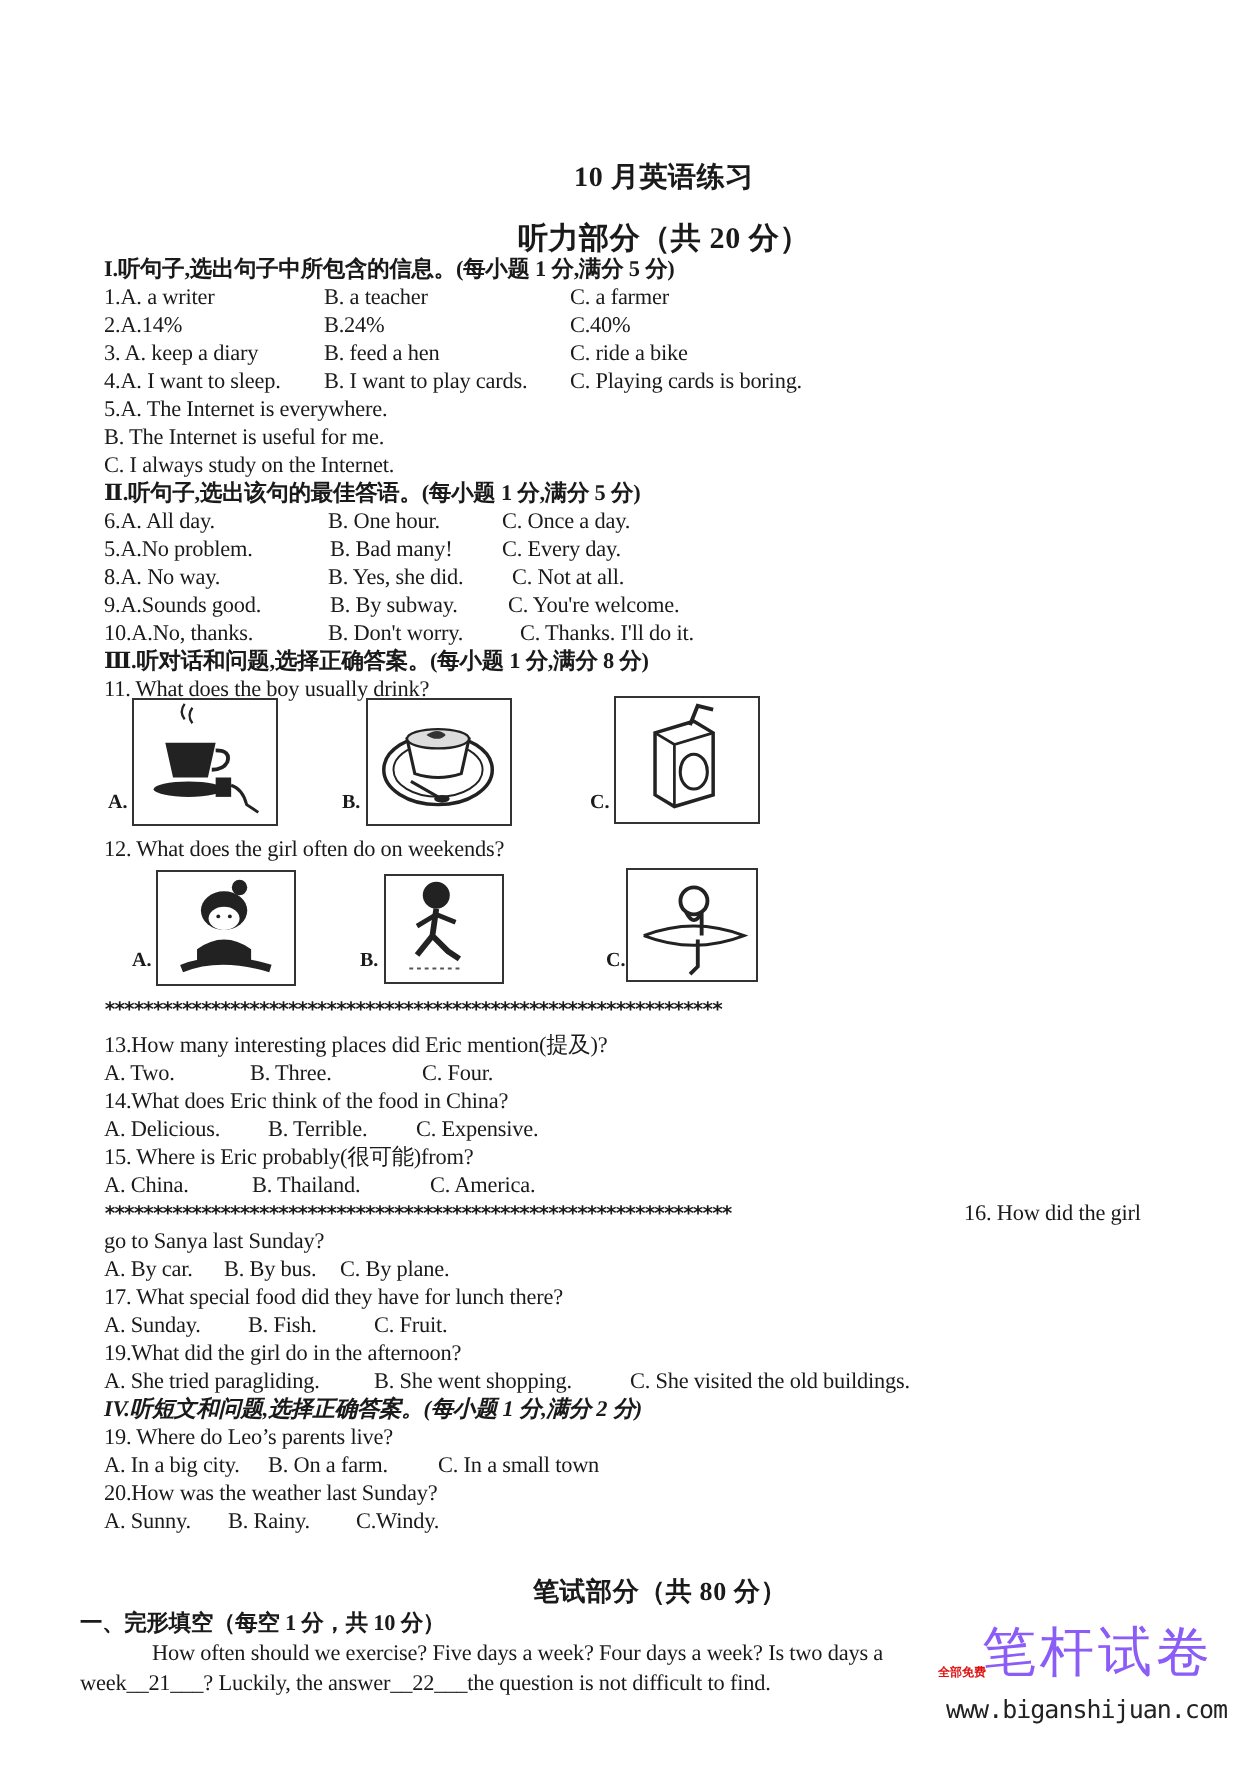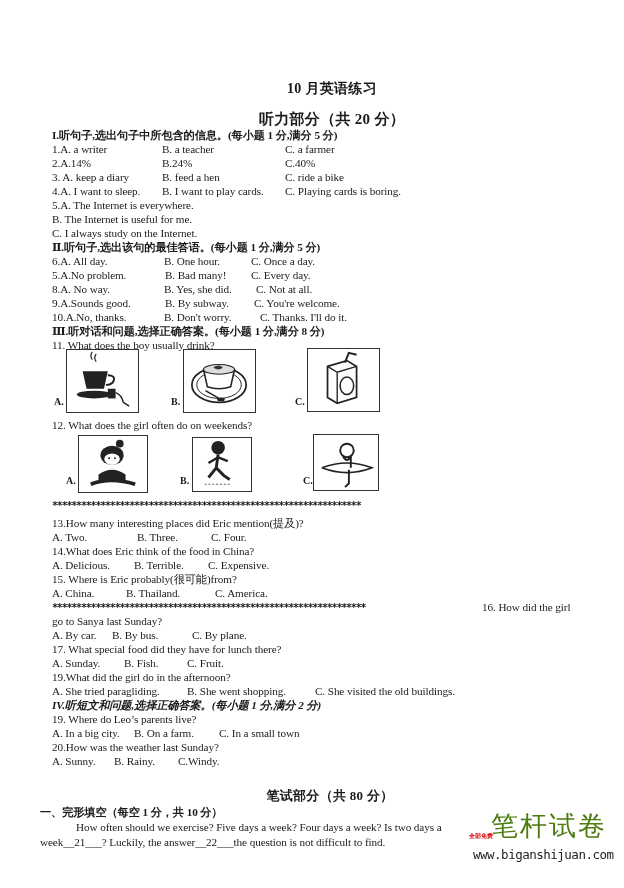--- a/index.html
+++ b/index.html
@@ -9,21 +9,21 @@
     .bold { font-weight: bold; }
     .col { position: absolute; white-space: nowrap; }
     .title { position: absolute; left: 0; width: 624px; text-align: center; font-size: 14px; font-weight: bold; letter-spacing: 0.3px; }
     .title.t1 { top: 80px; left: 20px; }
     .title.t2 { top: 110px; font-size: 15px; left: 20px; }
     .title.t3 { top: 787px; font-size: 13px; left: 18px; }
     .stars { position: absolute; left: 52px; font-size: 10px; letter-spacing: -1.2px; font-family: "DejaVu Sans Mono", monospace; font-weight: bold; white-space: nowrap; overflow: hidden; }
     .picbox { position: absolute; width: 73px; height: 64px; border: 1.5px solid #333; background: #fff; }
     .picbox svg { width: 100%; height: 100%; }
     .piclabel { position: absolute; font-size: 10px; font-weight: bold; }
-    .wm-big { position: absolute; left: 491px; top: 808px; font-family: "DejaVu Sans", sans-serif; font-size: 27px; letter-spacing: 2px; color: #4d7c0f; }
+    .wm-big { position: absolute; left: 491px; top: 808px; font-family: "DejaVu Sans", sans-serif; font-size: 27px; letter-spacing: 2px; color: #8b5cf6; }
     .wm-small { position: absolute; left: 473px; top: 847px; font-family: "DejaVu Sans Mono", monospace; font-size: 12.5px; color: #222; letter-spacing: -0.5px; }
     .wm-red { position: absolute; left: 469px; top: 832px; font-family: "DejaVu Sans", sans-serif; font-size: 6px; color: #d11; font-weight: bold; }
   </style>
 </head>
 <body>
 
 <div class="title t1">10 月英语练习</div>
 <div class="title t2">听力部分（共 20 分）</div>
 
 <div class="line bold" style="top:128px;">I.听句子,选出句子中所包含的信息。(每小题 1 分,满分 5 分)</div>
@@ -146,21 +146,21 @@
     <path d="M8 34 q26 -10 52 0 q-26 10 -52 0" stroke="#222" stroke-width="1.6" fill="none"></path>
     <path d="M36 36 v14 l-4 4" stroke="#222" stroke-width="2" fill="none"></path>
   </svg>
 </div>
 
 <div class="stars" style="top:500px; width:425px;">****************************************************************</div>
 
 <div class="line" style="top:516px;">13.How many interesting places did Eric mention(提及)?</div>
 <div class="line" style="top:530px; width:300px;">
   <span class="col" style="left:0">A. Two.</span>
-  <span class="col" style="left:85px">B. Three.</span>
+  <span class="col" style="left:73px">B. Three.</span>
   <span class="col" style="left:159px">C. Four.</span>
 </div>
 <div class="line" style="top:544px;">14.What does Eric think of the food in China?</div>
 <div class="line" style="top:558px; width:300px;">
   <span class="col" style="left:0">A. Delicious.</span>
   <span class="col" style="left:82px">B. Terrible.</span>
   <span class="col" style="left:156px">C. Expensive.</span>
 </div>
 <div class="line" style="top:572px;">15. Where is Eric probably(很可能)from?</div>
 <div class="line" style="top:586px; width:300px;">
@@ -168,21 +168,21 @@
   <span class="col" style="left:74px">B. Thailand.</span>
   <span class="col" style="left:163px">C. America.</span>
 </div>
 
 <div class="stars" style="top:602px; width:428px;">*****************************************************************</div>
 <div class="line" style="top:600px; left:482px;">16. How did the girl</div>
 <div class="line" style="top:614px;">go to Sanya last Sunday?</div>
 <div class="line" style="top:628px; width:300px;">
   <span class="col" style="left:0">A. By car.</span>
   <span class="col" style="left:60px">B. By bus.</span>
-  <span class="col" style="left:140px">C. By plane.</span>
+  <span class="col" style="left:118px">C. By plane.</span>
 </div>
 <div class="line" style="top:642px;">17. What special food did they have for lunch there?</div>
 <div class="line" style="top:656px; width:300px;">
   <span class="col" style="left:0">A. Sunday.</span>
   <span class="col" style="left:72px">B. Fish.</span>
   <span class="col" style="left:135px">C. Fruit.</span>
 </div>
 <div class="line" style="top:670px;">19.What did the girl do in the afternoon?</div>
 <div class="line" style="top:684px; width:460px;">
   <span class="col" style="left:0">A. She tried paragliding.</span>

